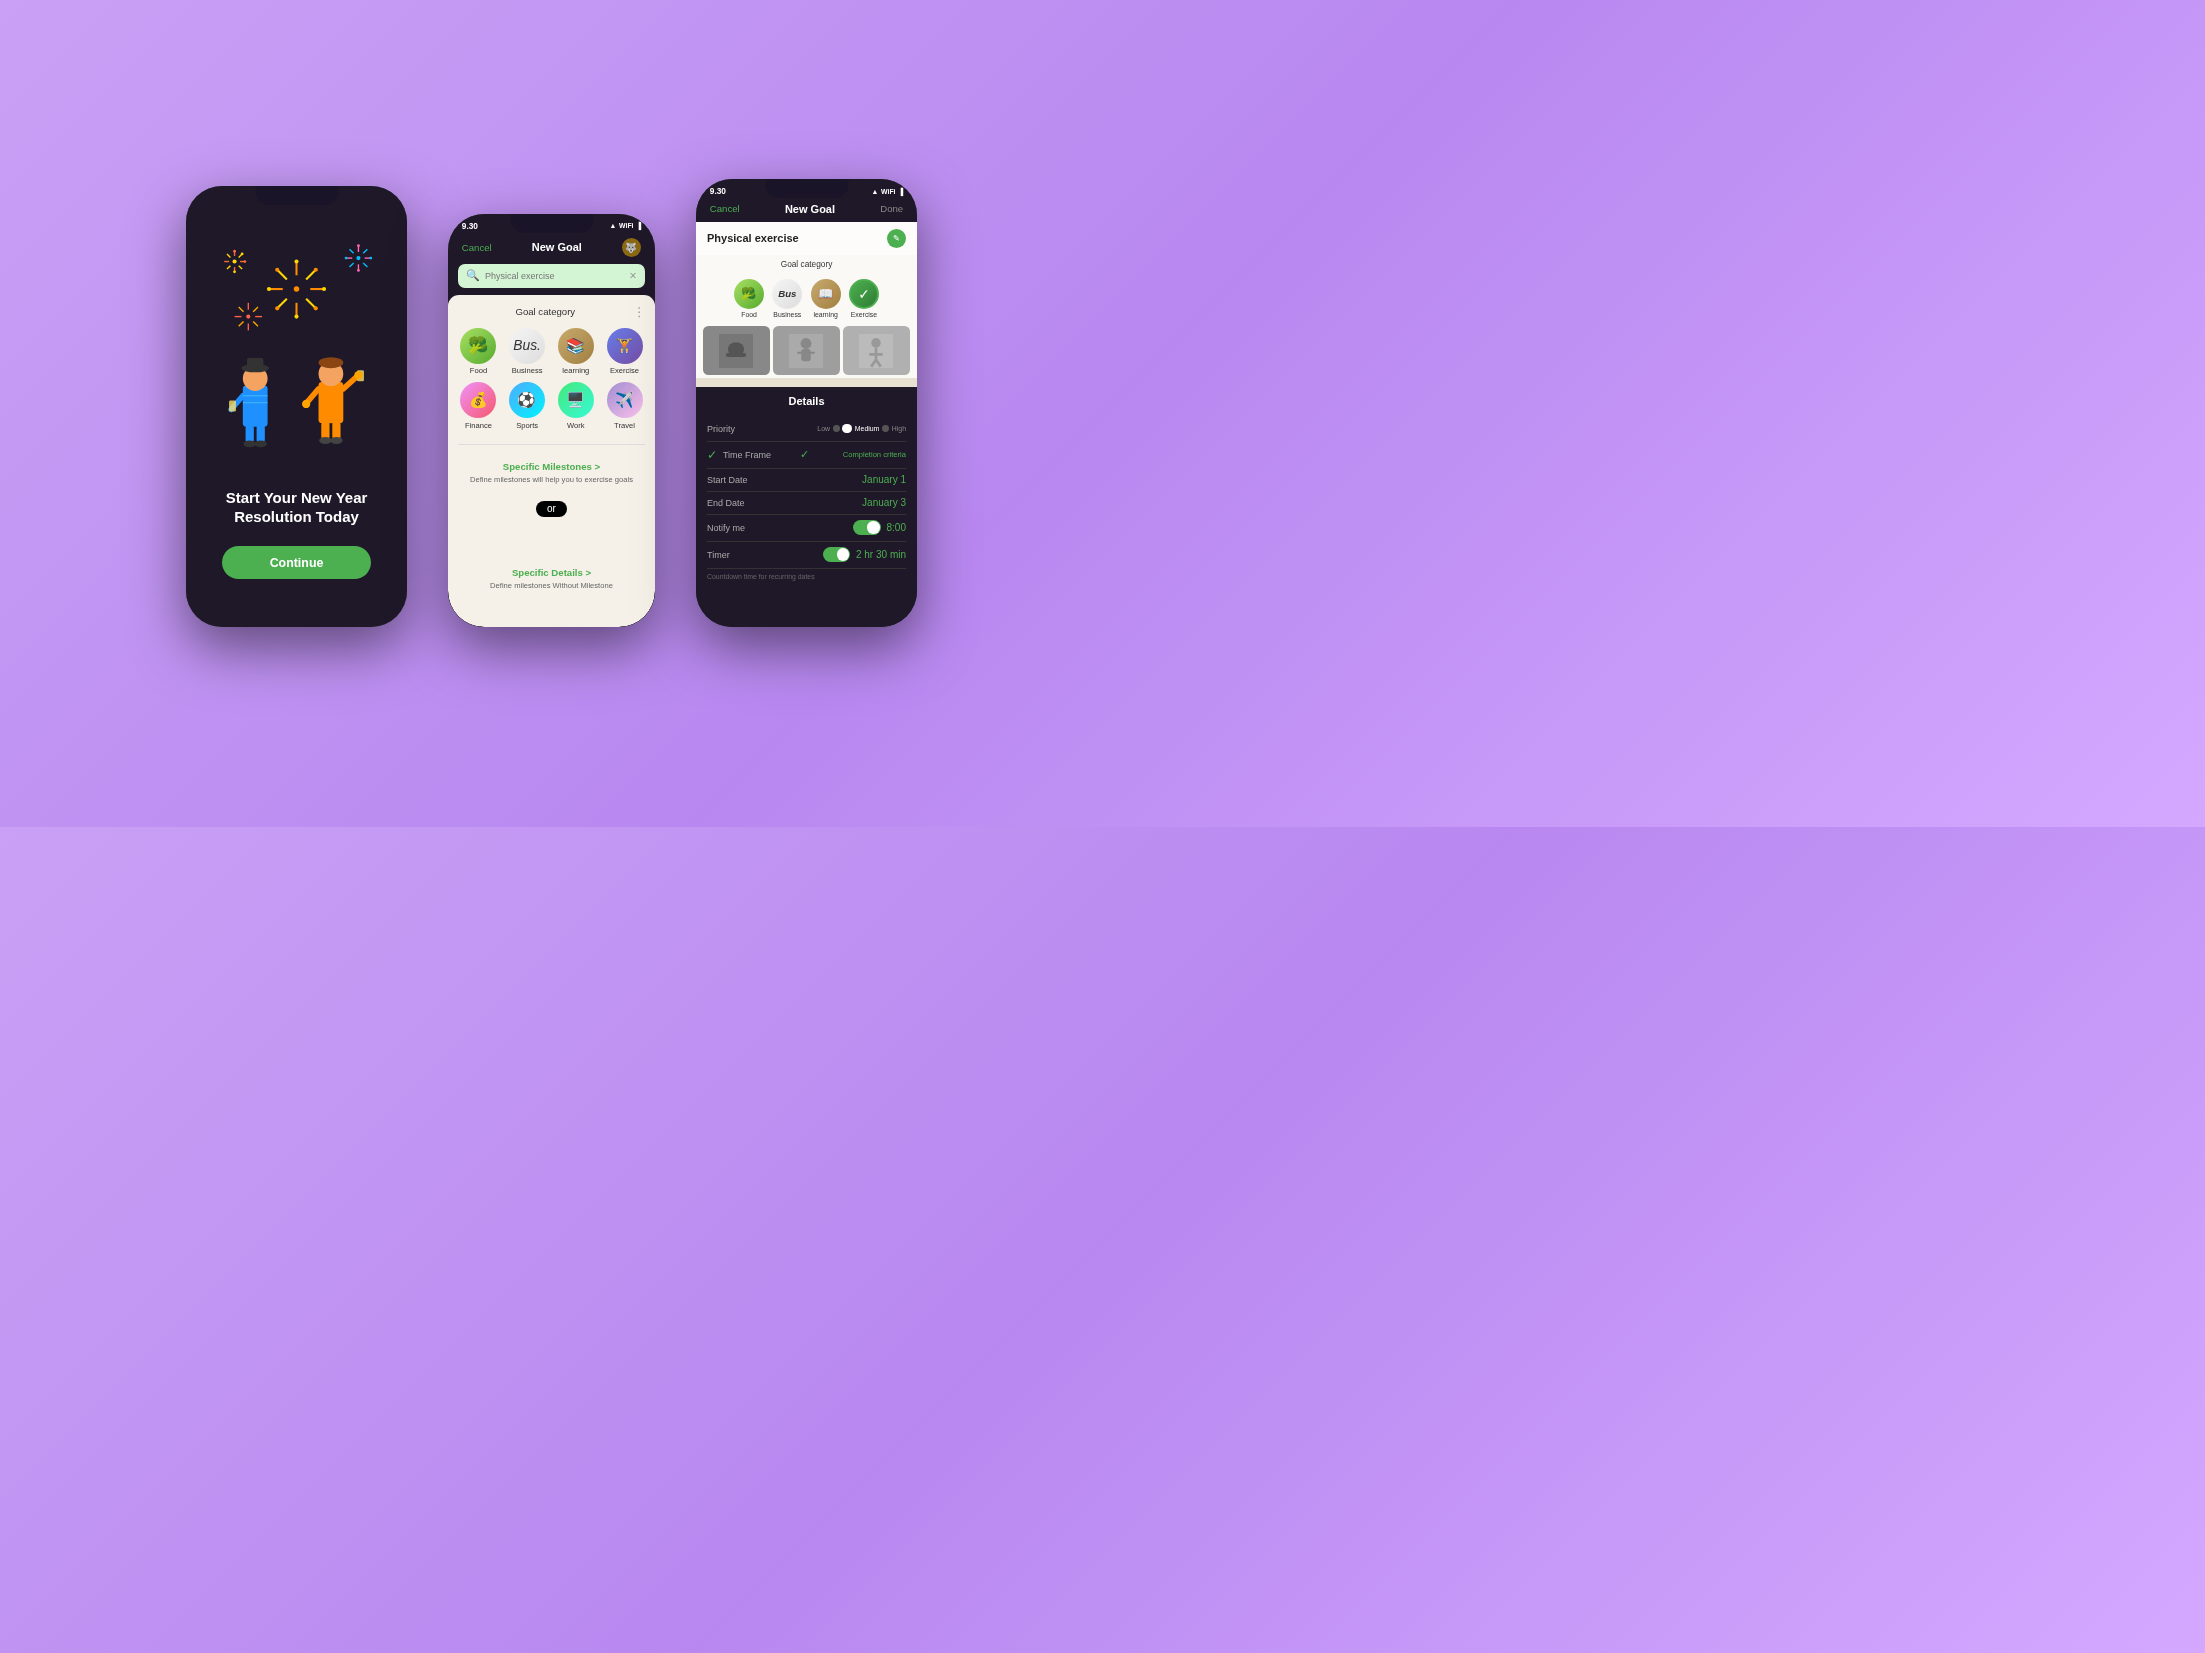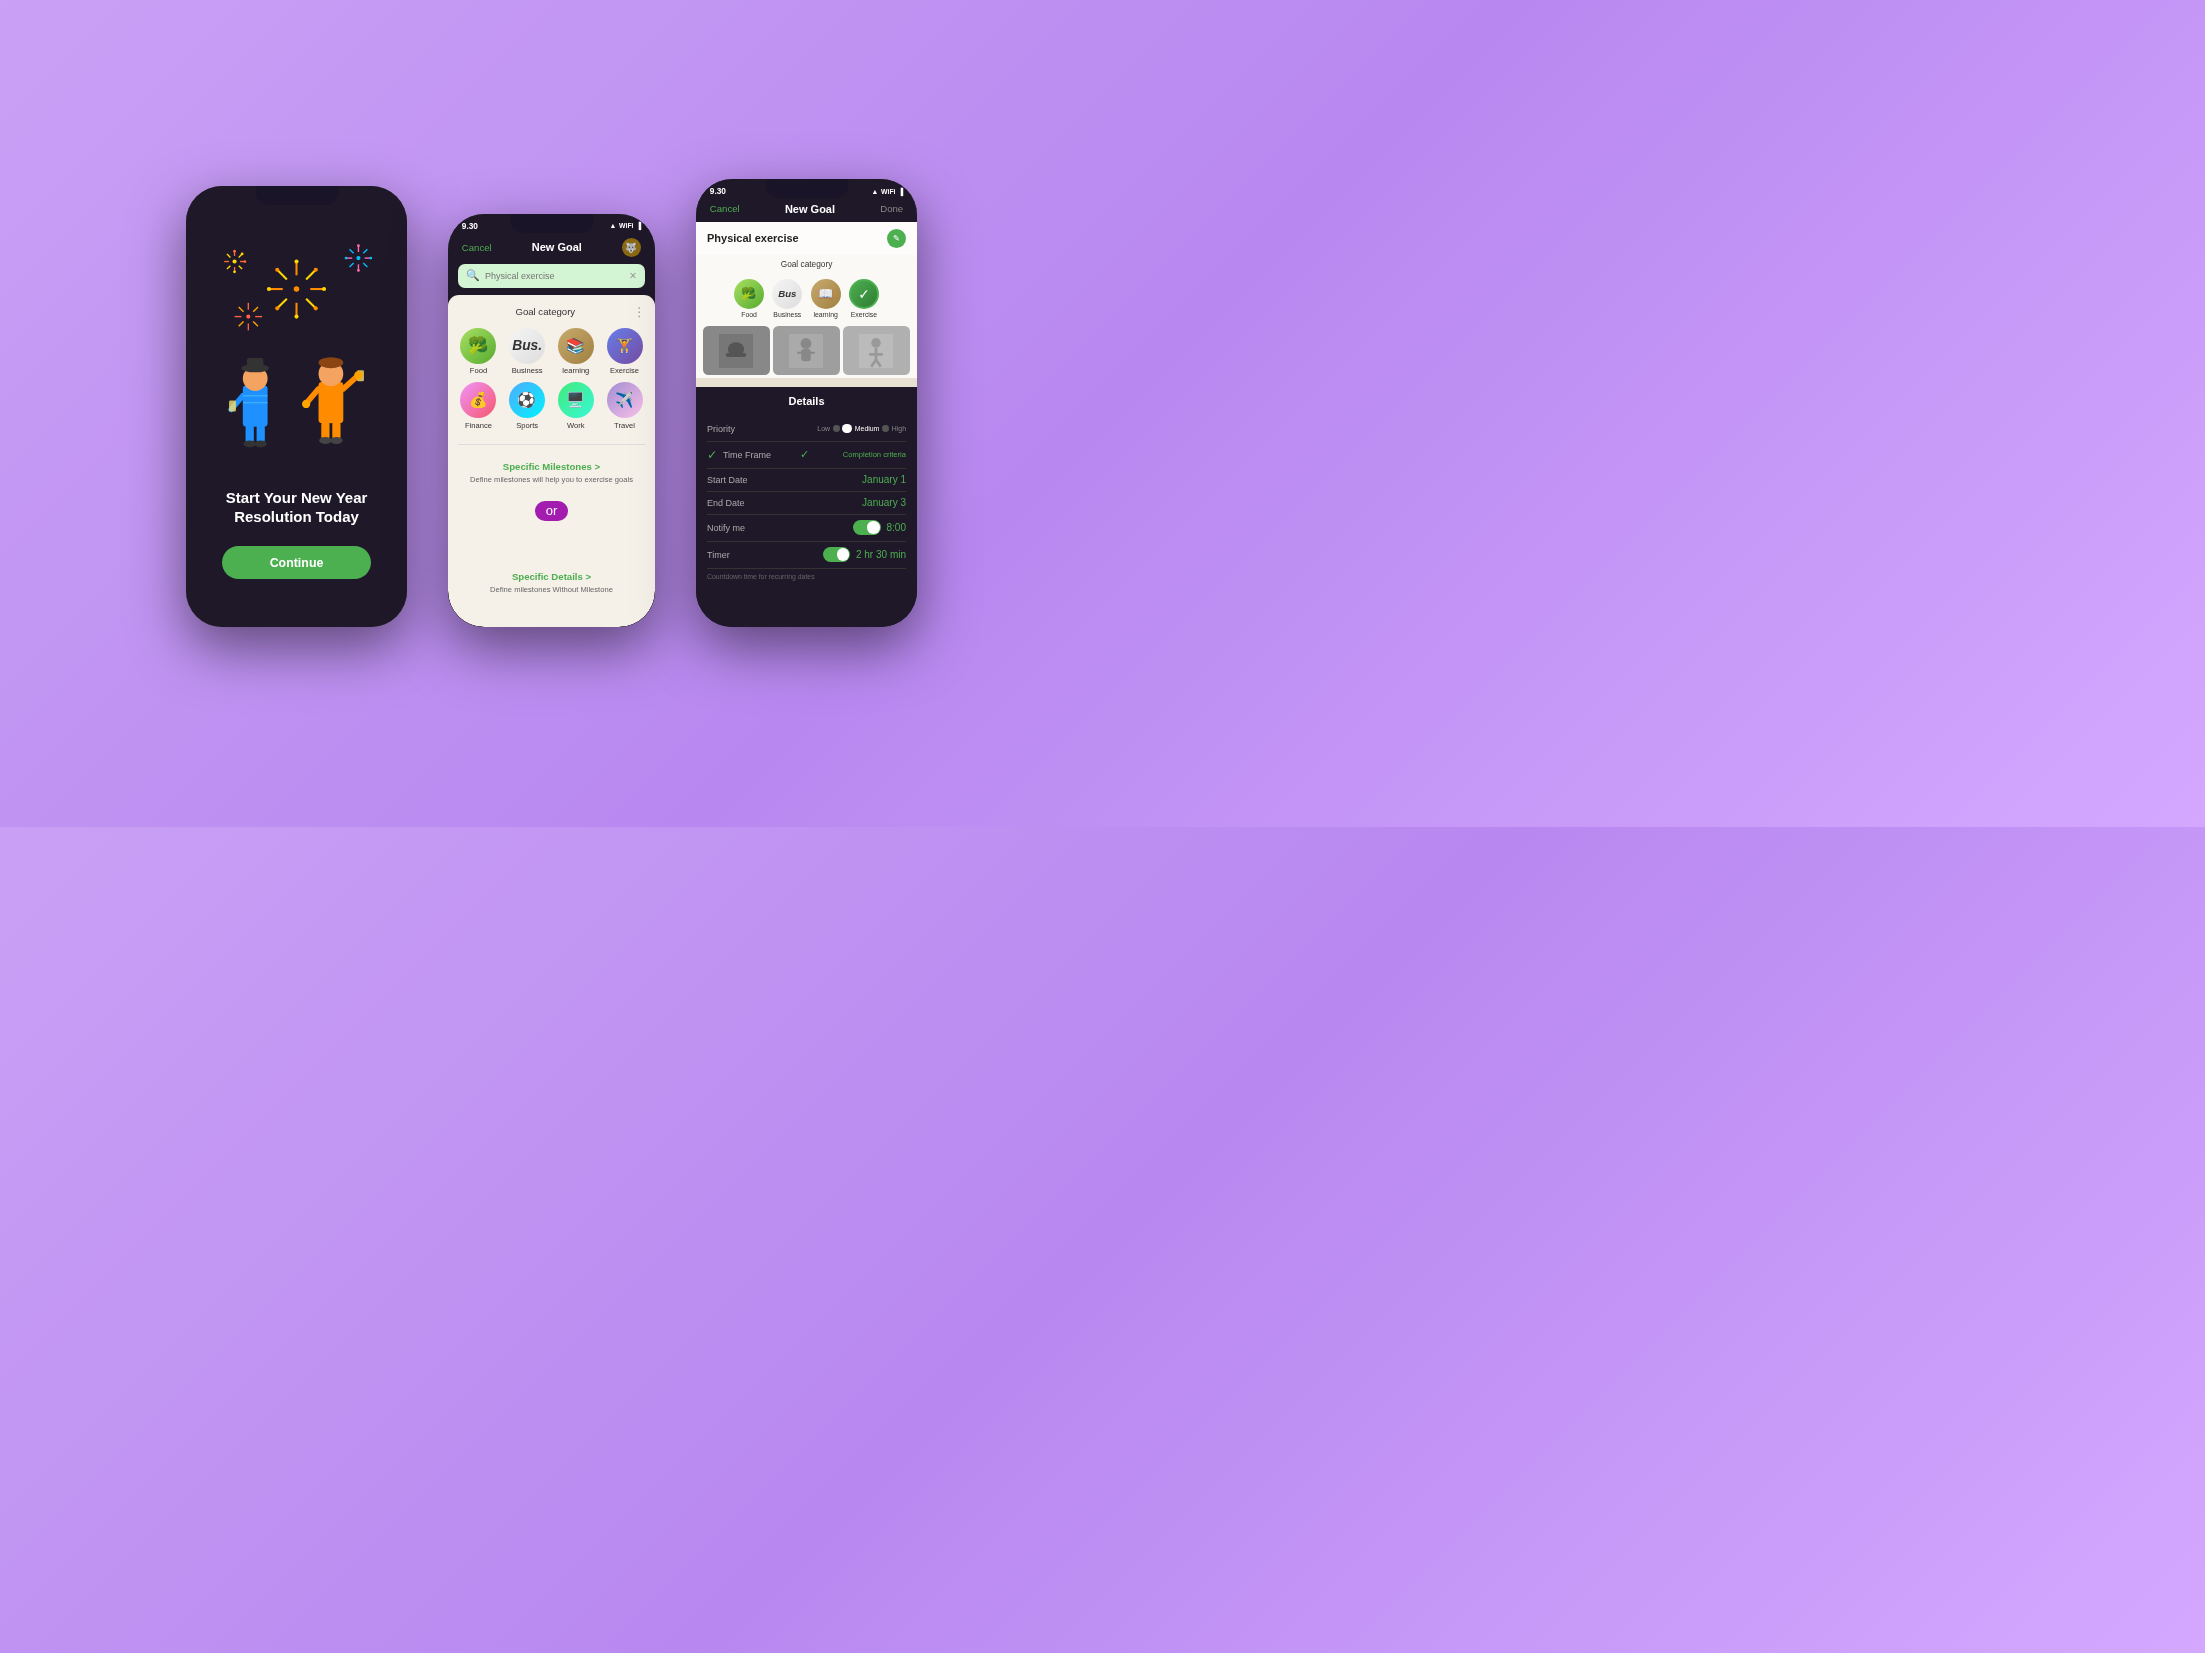--- a/index.html
+++ b/index.html
@@ -220,25 +220,25 @@
       margin-top: 2.8px;
       line-height: 1.4;
     }
     .or-divider {
       display: flex;
       align-items: center;
       justify-content: center;
       margin: 9.6px 0;
     }
     .or-pill {
-      background: #a21caf;
+      background: #000000;
       color: #fff;
       border-radius: 13.8px;
       padding: 2.8px 11px;
-      font-size: 13px;
+      font-size: 10px;
     }
     .details-section {
       text-align: center;
       padding: 5.5px 0 13.8px;
       margin-top: 44px;
     }
 
     
     .phone3 {
       width: 221px;
@@ -576,21 +576,21 @@
       <div class="category-grid">
 
         <div class="category-item">
           <div class="cat-circle" style="background:linear-gradient(135deg,#a8e063,#56ab2f)">
             <span style="font-size:16.5px">🥦</span>
           </div>
           <span class="cat-label">Food</span>
         </div>
         <div class="category-item">
           <div class="cat-circle" style="background:linear-gradient(135deg,#f5f5f5,#ddd)">
-            <span style="font-size:13.8px;font-weight:bold;color:#333;font-style:italic">Bus.</span>
+            <span style="font-size:13.8px;font-weight:normal;color:#333;font-style:italic">Bus.</span>
           </div>
           <span class="cat-label">Business</span>
         </div>
         <div class="category-item">
           <div class="cat-circle" style="background:linear-gradient(135deg,#c8aa6e,#a08040)">
             <span style="font-size:15px">📚</span>
           </div>
           <span class="cat-label">learning</span>
         </div>
         <div class="category-item">

